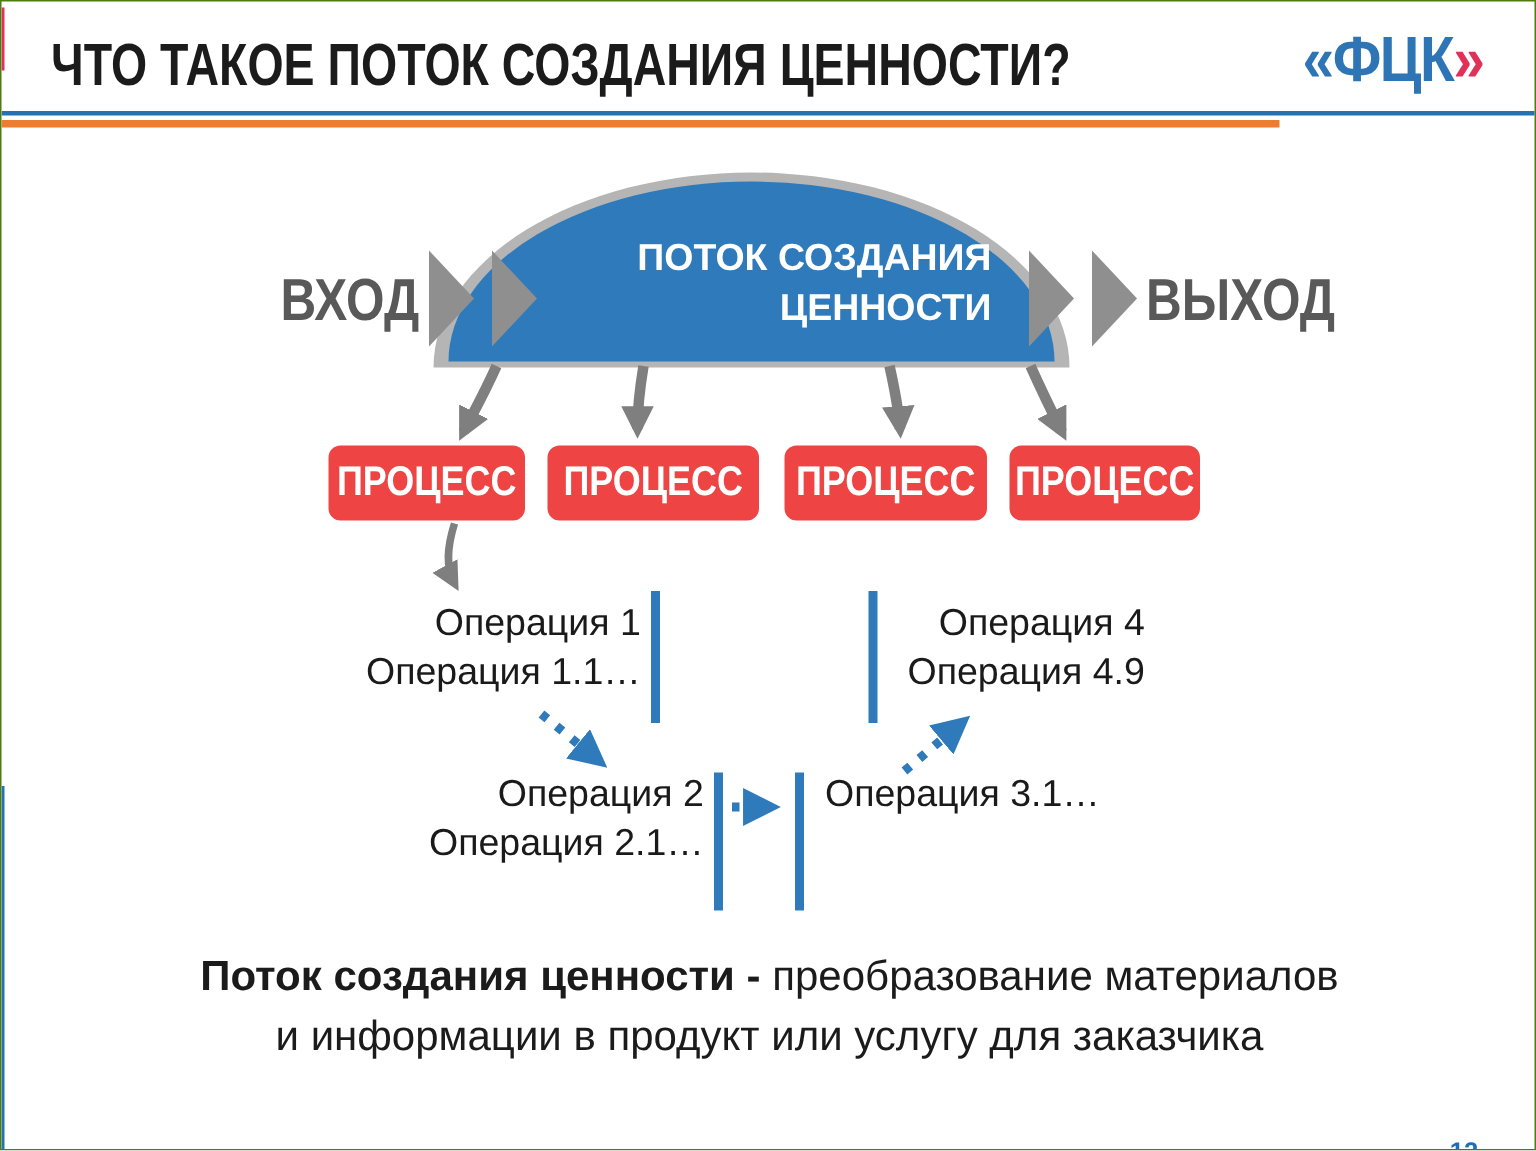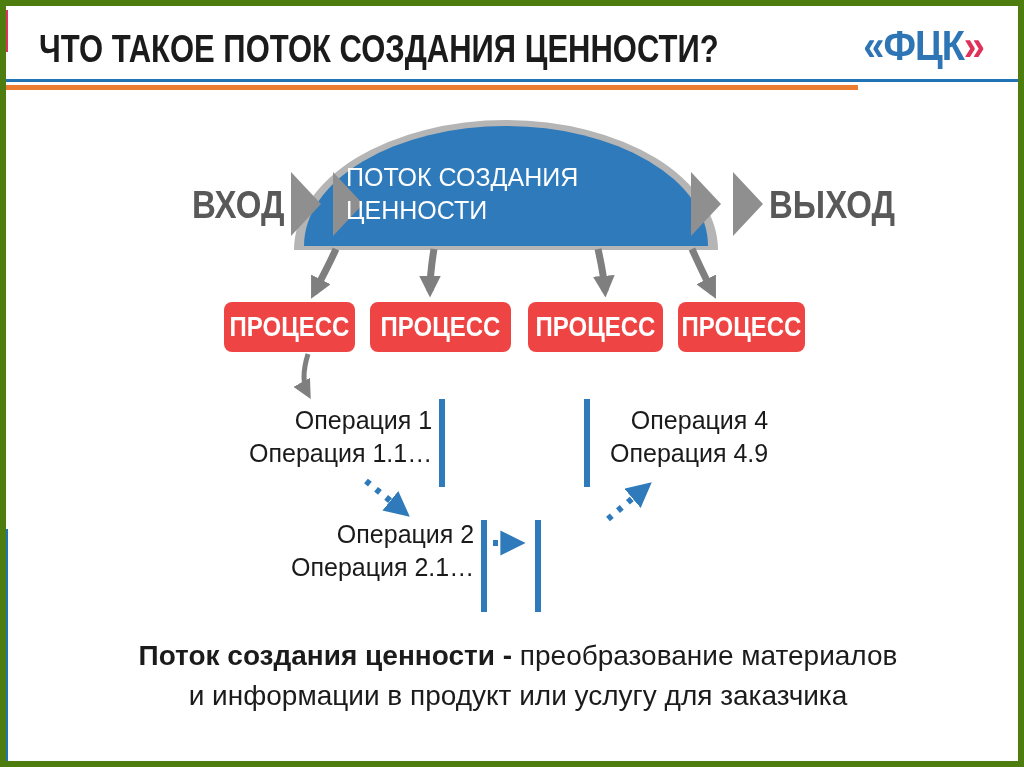--- a/index.html
+++ b/index.html
@@ -3,21 +3,21 @@
 <meta charset="utf-8">
 <style>
   html,body{margin:0;padding:0;background:#ffffff;}
   .slide{
     position:relative;
     width:1024px;height:767px;
     background:#ffffff;
     overflow:hidden;
     font-family:"Liberation Sans", sans-serif;
     box-sizing:border-box;
-    border:6px solid #4d7c0f;
+    border:1px solid #4d7c0f;
   }
   
   .title{
     position:absolute;left:33px;top:20px;
     font-size:31px;font-weight:bold;color:#1b1b1b;
     letter-spacing:0px;white-space:nowrap;
     transform:scaleY(1.28);transform-origin:left top;
   }
   .logo{
     position:absolute;right:34px;top:16px;
@@ -38,21 +38,21 @@
   .io-label{
     position:absolute;top:180px;
     font-size:33px;font-weight:bold;color:#595959;white-space:nowrap;
     transform:scaleY(1.2);transform-origin:center;
   }
   .io-in{left:186px;}
   .io-out{left:763px;}
 
   .dome-text{
     position:absolute;left:340px;top:155px;width:320px;
-    text-align:left;color:#ffffff;font-weight:normal;
+    text-align:right;color:#ffffff;font-weight:bold;
     font-size:25px;line-height:33px;white-space:nowrap;
   }
 
   .proc-box{
     position:absolute;top:296px;height:50px;
     background:#ef4444;border-radius:8px;
     display:flex;align-items:center;justify-content:center;
     color:#ffffff;font-weight:bold;font-size:24px;
   }
   .proc-box span{transform:scaleY(1.15);}
@@ -159,20 +159,21 @@
 
   <div class="op-block op1">
     <div>Операция 1</div>
     <div>Операция 1.1…</div>
   </div>
   <div class="op-block op2">
     <div>Операция 2</div>
     <div>Операция 2.1…</div>
   </div>
   <div class="op-block op3">
+    <div>Операция 3.1…</div>
   </div>
   <div class="op-block op4">
     <div>Операция 4</div>
     <div>Операция 4.9</div>
   </div>
 
   <div class="vbar bar-a"></div>
   <div class="vbar bar-b"></div>
   <div class="vbar bar-c"></div>
   <div class="vbar bar-d"></div>

